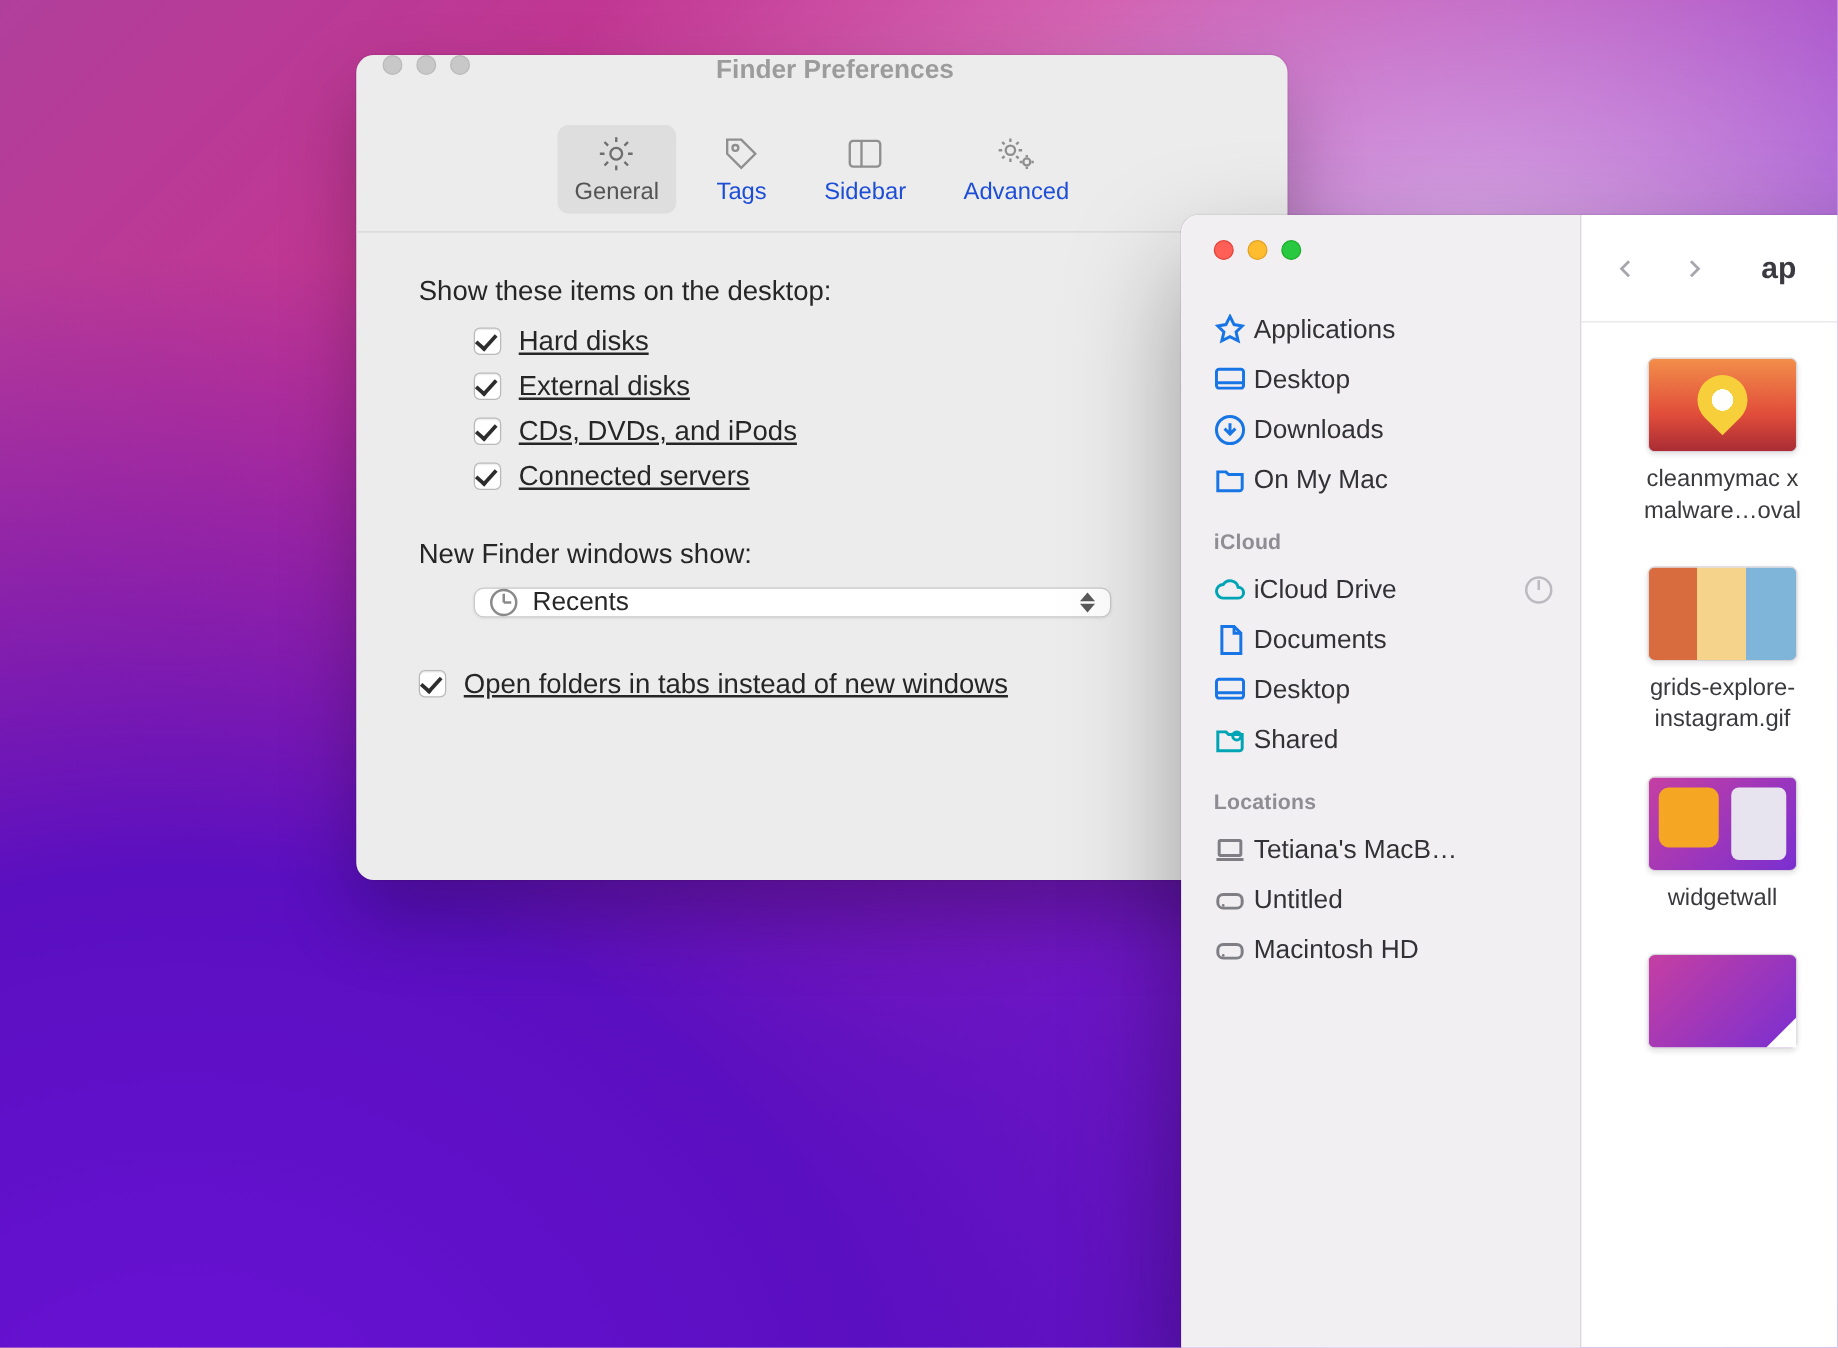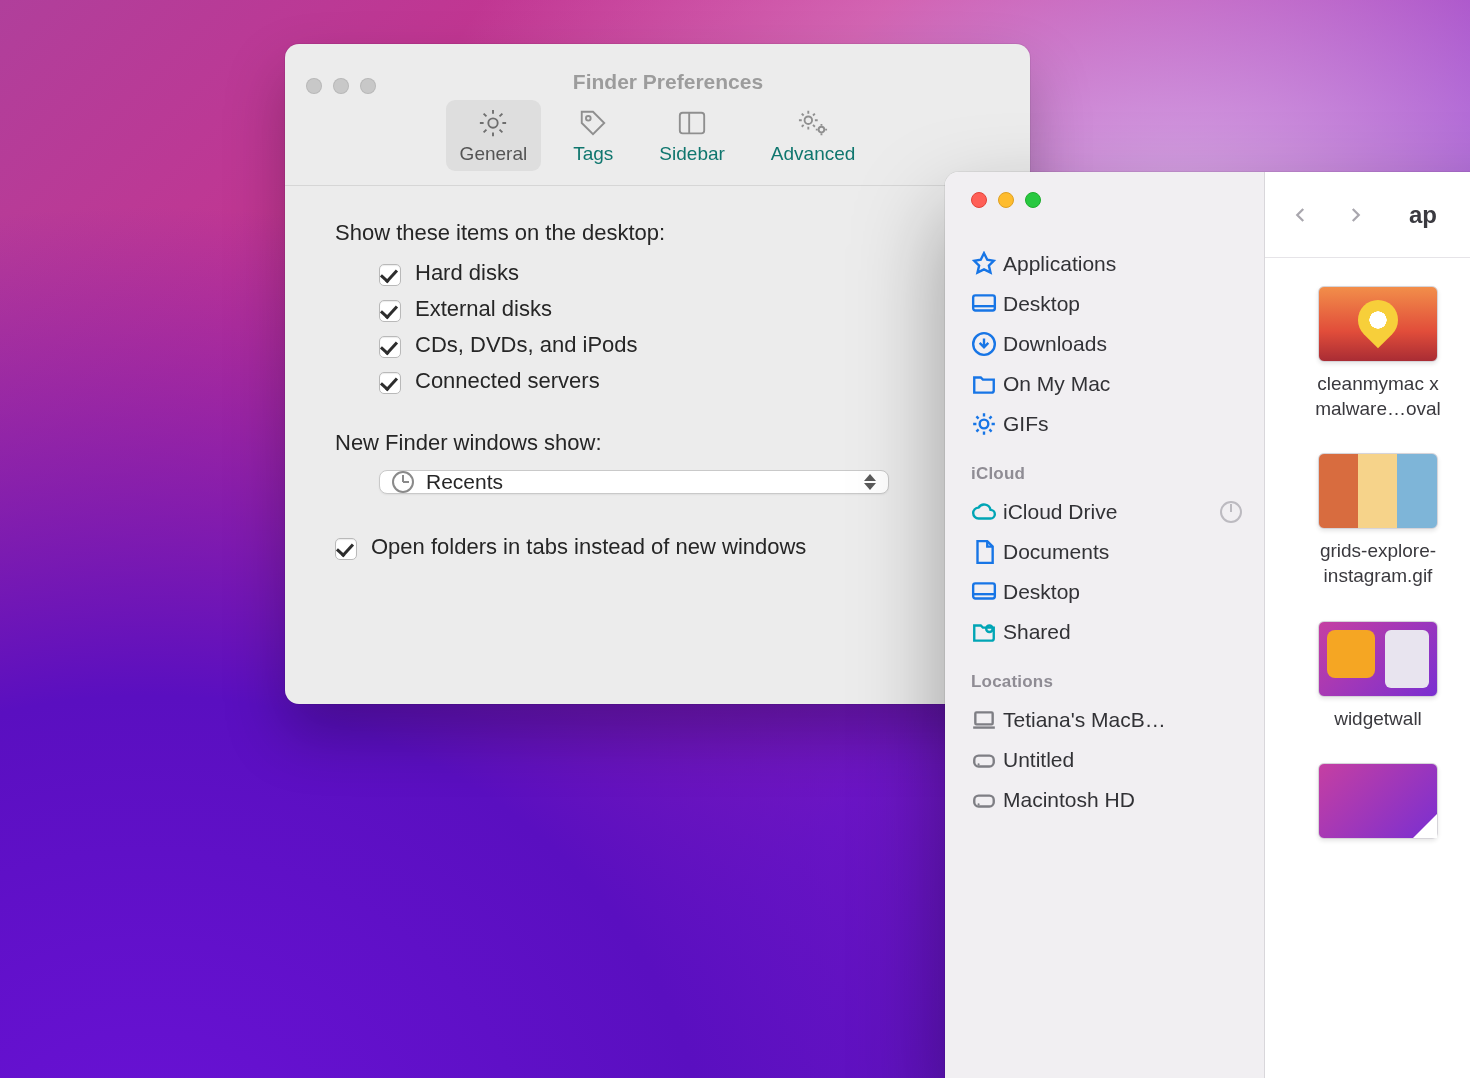--- a/index.html
+++ b/index.html
@@ -12,35 +12,35 @@
     linear-gradient(135deg, #b03f9b 0%, #ce2f8b 35%, #7b1bc9 65%, #5510b8 100%);
 }
 
 
 .prefs-window {
   position: absolute; left: 285px; top: 44px; width: 745px; height: 660px;
   background: #ececec;
   border-radius: 14px;
   box-shadow: 0 30px 60px rgba(0,0,0,.25), 0 0 0 1px rgba(0,0,0,.06);
 }
-.prefs-titlebar { height: 50px; display:flex; align-items:flex-end; }
+.prefs-titlebar { height: 50px; display:flex; align-items:flex-start; }
 .traffic { display:flex; gap:11px; margin-left:21px; }
 .tl { width:16px; height:16px; border-radius:50%; }
 .tl-inactive { background:#c8c8c8; border:1px solid rgba(0,0,0,.08); }
 .prefs-title { flex:1; text-align:center; font-size:21px; font-weight:600; color:#9c9c9c; margin-right:70px; }
 .prefs-tabs { display:flex; justify-content:center; gap:18px; padding:6px 0 14px; border-bottom:1px solid #d6d6d6; }
-.ptab { display:flex; flex-direction:column; align-items:center; gap:5px; padding:8px 14px 6px; border-radius:9px; color:#0f766e; font-size:19px; cursor:default; }
+.ptab { display:flex; flex-direction:column; align-items:center; gap:5px; padding:8px 14px 6px; border-radius:9px; color:#1d4ed8; font-size:19px; cursor:default; }
 .ptab.selected { background:#dedede; color:#545454; }
 .ptab .ic { width:34px; height:30px; display:flex; align-items:center; justify-content:center; }
 .ptab svg { fill:none; stroke:#8f8f8f; stroke-width:2; }
 .ptab.selected svg { stroke:#6e6e6e; }
 
 .prefs-body { padding:34px 40px 40px 50px; font-size:22px; color:#262626; }
 .section-label { margin-bottom:14px; }
-.chk-row { display:flex; align-items:flex-end; gap:14px; margin-left:44px; margin-bottom:10px; }
+.chk-row { display:flex; align-items:center; gap:14px; margin-left:44px; margin-bottom:10px;text-decoration:underline; }
 .checkbox {
   width:22px; height:22px; border-radius:5px; background:#fff;
   border:1px solid #b9b9b9; position:relative; box-shadow:inset 0 1px 1px rgba(0,0,0,.08);
 }
 .checkbox.checked::after {
   content:""; position:absolute; left:4px; top:1px; width:7px; height:13px;
   border:solid #2d2d2d; border-width:0 3px 3px 0; transform:rotate(42deg);
 }
 .prefs-select {
   margin-left:44px; width:510px; height:24px; background:#fff; border:1px solid #c9c9c9;
@@ -233,29 +233,20 @@
         </span>
       <span>Downloads</span>
     </div>
     <div class="sb-item">
       <span class="sic">
           <svg viewBox="0 0 24 24">
             <path d="M3 6h6l2 2h10v10a2 2 0 0 1-2 2H3z"></path>
           </svg>
         </span>
       <span>On My Mac</span>
-    </div>
-    <div class="sb-item">
-      <span class="sic">
-          <svg viewBox="0 0 24 24">
-            <circle cx="12" cy="12" r="4"></circle>
-            <path d="M12 2v3M12 19v3M2 12h3M19 12h3M5 5l2 2M17 17l2 2M19 5l-2 2M7 17l-2 2"></path>
-          </svg>
-        </span>
-      <span>GIFs</span>
     </div>
 
     <div class="sb-section-label">iCloud</div>
     <div class="sb-item teal">
       <span class="sic">
           <svg viewBox="0 0 24 24">
             <path d="M7 18a5 5 0 0 1 0-10 6 6 0 0 1 11 2 4 4 0 0 1 0 8z"></path>
           </svg>
         </span>
       <span>iCloud Drive</span>

